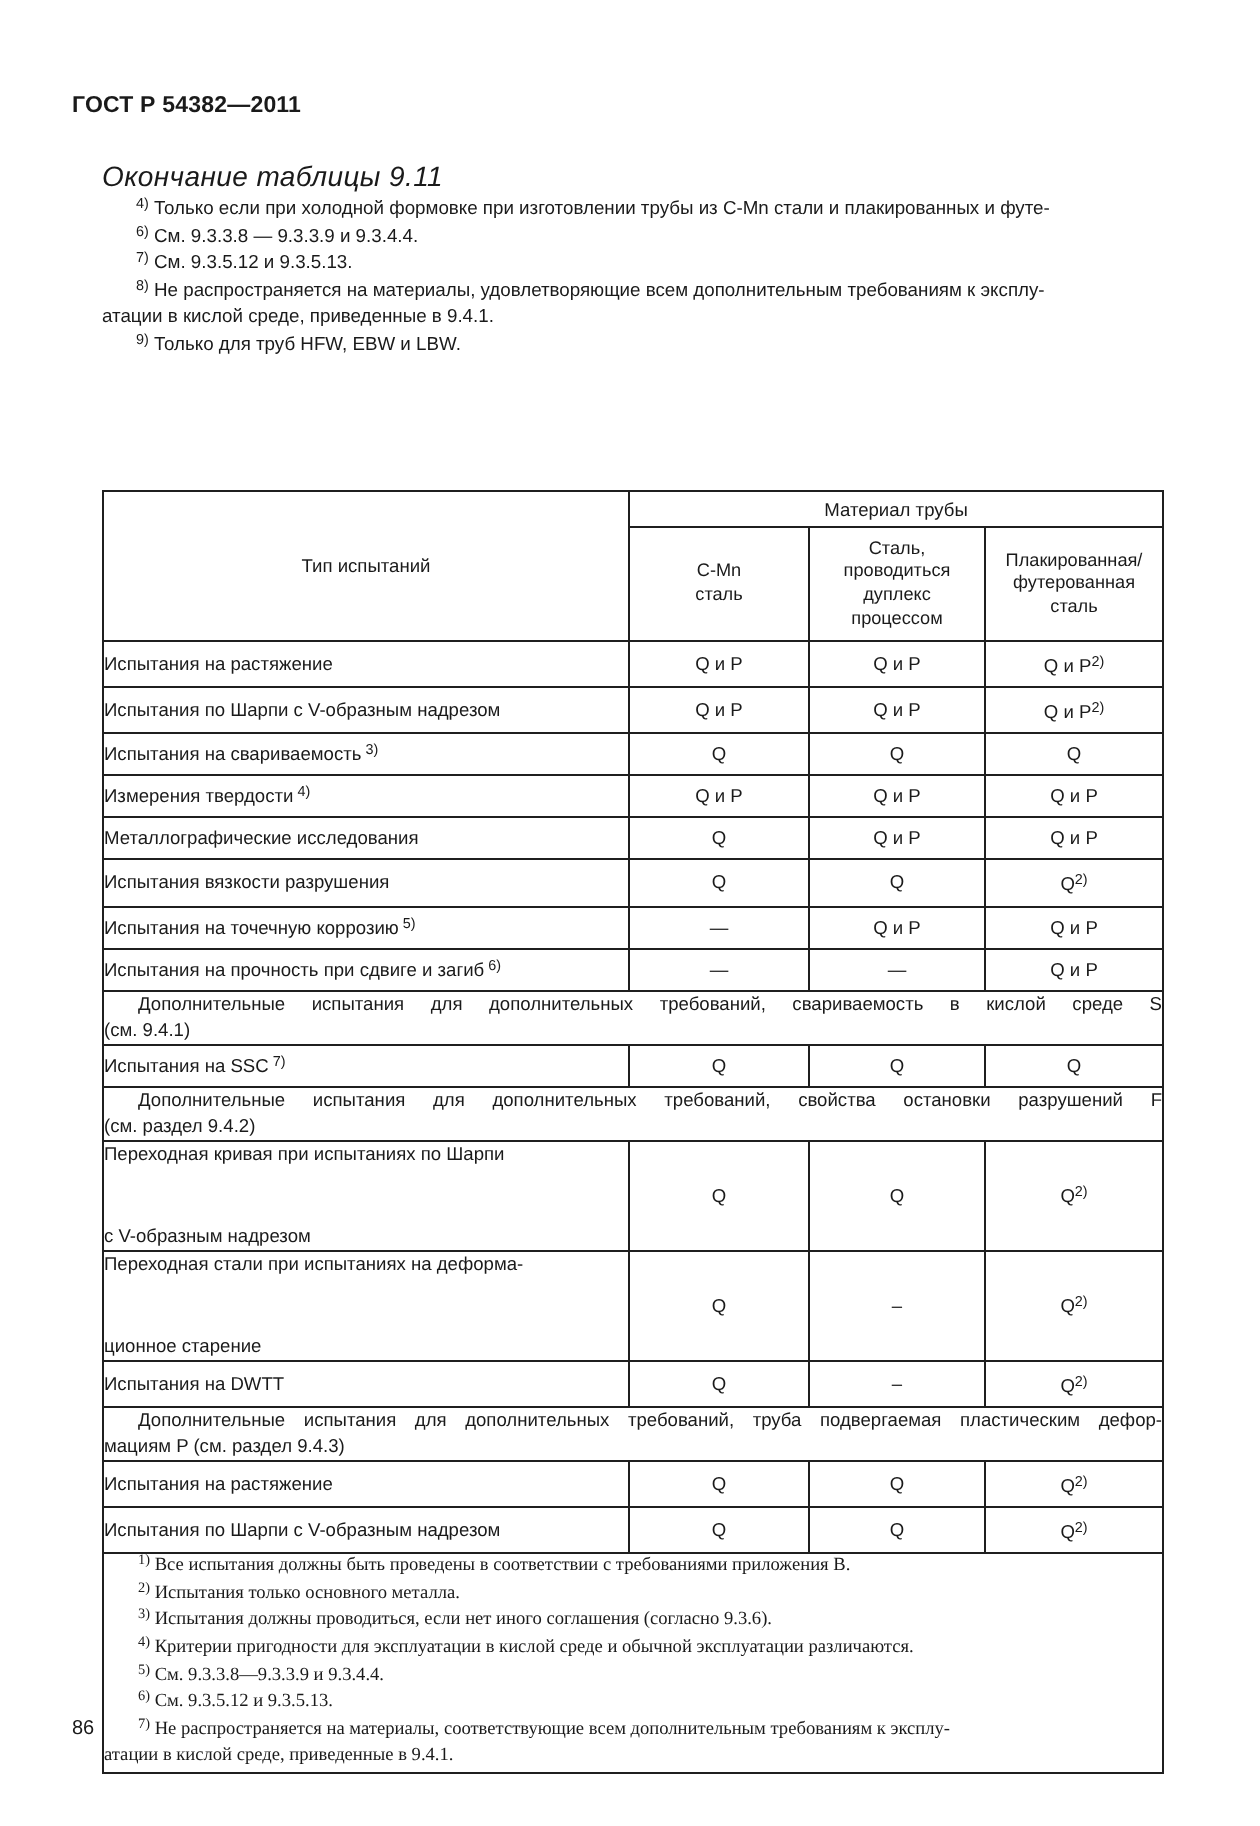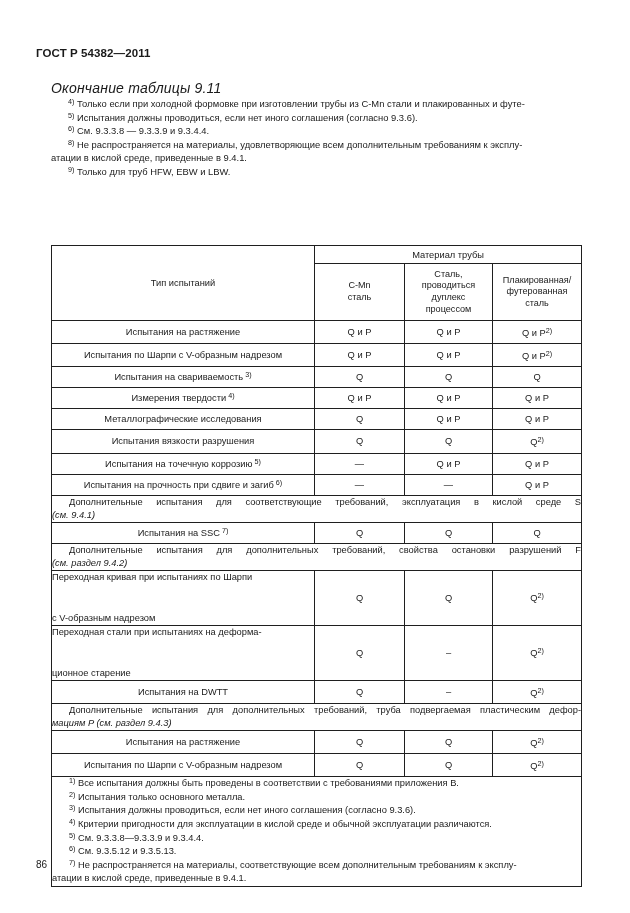--- a/index.html
+++ b/index.html
@@ -109,21 +109,21 @@
   }
   .hd-sub {
     text-align: center;
     font-size: 9.1px;
     line-height: 11.6px;
     height: 56px;
     padding: 2px 3px;
   }
 
   .row-label {
-    text-align: center;
+    text-align: left;
     padding: 0 0 0 22px;
     height: 20px;
     line-height: 20px;
     white-space: nowrap;
   }
   .row-val {
     text-align: center;
     height: 20px;
     line-height: 20px;
     white-space: nowrap;
@@ -134,40 +134,41 @@
   }
 
   .span-note {
     text-align: justify;
     text-align-last: justify;
     padding: 3px 4px 3px 4px;
     line-height: 13px;
     font-size: 9.3px;
   }
   .span-note .ln1 { display: block; text-indent: 17px; text-align: justify; text-align-last: justify; }
-  .span-note .ln2 { display: block; text-align: left; text-align-last: left; font-style: italic; }
+  .span-note .ln2 { display: block; text-align: left; text-align-last: left; }
 
   .tall-label {
     text-align: left;
     padding: 3px 6px 3px 22px;
     line-height: 13px;
     height: 32px;
   }
   .tall-label .l1 { display: block; }
   .tall-label .l2 { display: block; margin-top: 28px; }
 
   .foot-cell {
     padding: 7px 6px 8px 6px;
     font-size: 9.3px;
     line-height: 13.1px;
     text-align: left;
   }
   .foot-cell .fn {
     text-indent: 17px;
     margin: 0 0 0.5px 0;
+    font-family: Liberation Serif, serif;
   }
   .foot-cell .fn.just {
     text-align: justify;
   }
   .foot-cell .fn.cont {
     text-indent: 0;
     text-align: left;
   }
 
   
@@ -182,22 +183,22 @@
 <body>
 
 <div class="page">
 
   <div class="doc-header">ГОСТ Р 54382—2011</div>
 
   <div class="cont-caption">Окончание таблицы  9.11</div>
 
   <div class="top-notes">
       <p class="note"><sup>4)</sup> Только если при холодной формовке при изготовлении трубы из C-Mn стали и плакированных и футе-</p>
-      <p class="note nojust"><sup>5)</sup> Испытания должны проводиться, если нет иного соглашения (согласно 9.3.6).</p>
       <p class="note nojust"><sup>6)</sup> См. 9.3.3.8 — 9.3.3.9 и 9.3.4.4.</p>
+      <p class="note nojust"><sup>7)</sup> См. 9.3.5.12 и 9.3.5.13.</p>
       <p class="note"><sup>8)</sup> Не распространяется на материалы, удовлетворяющие всем дополнительным требованиям к эксплу-</p>
       <p class="note nojust" style="text-indent: 0px;">атации в кислой среде, приведенные в 9.4.1.</p>
       <p class="note nojust"><sup>9)</sup> Только для труб HFW, EBW и LBW.</p>
     </div>
 
 
   <div class="tbl-wrap">
     <table class="main">
       <colgroup>
         <col class="c-type">
@@ -272,21 +273,21 @@
             <td class="row-val">Q и P</td>
           </tr>
           <tr>
             <td class="row-label">Испытания на прочность при сдвиге и загиб<sup> 6)</sup></td>
             <td class="row-val">—</td>
             <td class="row-val">—</td>
             <td class="row-val">Q и P</td>
           </tr>
           <tr>
             <td class="span-note" colspan="4">
-              <span class="ln1">Дополнительные испытания для соответствующие требований, эксплуатация в кислой среде S</span>
+              <span class="ln1">Дополнительные испытания для дополнительных требований, свариваемость в кислой среде S</span>
               <span class="ln2">(см. 9.4.1)</span>
             </td>
           </tr>
           <tr>
             <td class="row-label">Испытания на SSC<sup> 7)</sup></td>
             <td class="row-val">Q</td>
             <td class="row-val">Q</td>
             <td class="row-val">Q</td>
           </tr>
           <tr>

